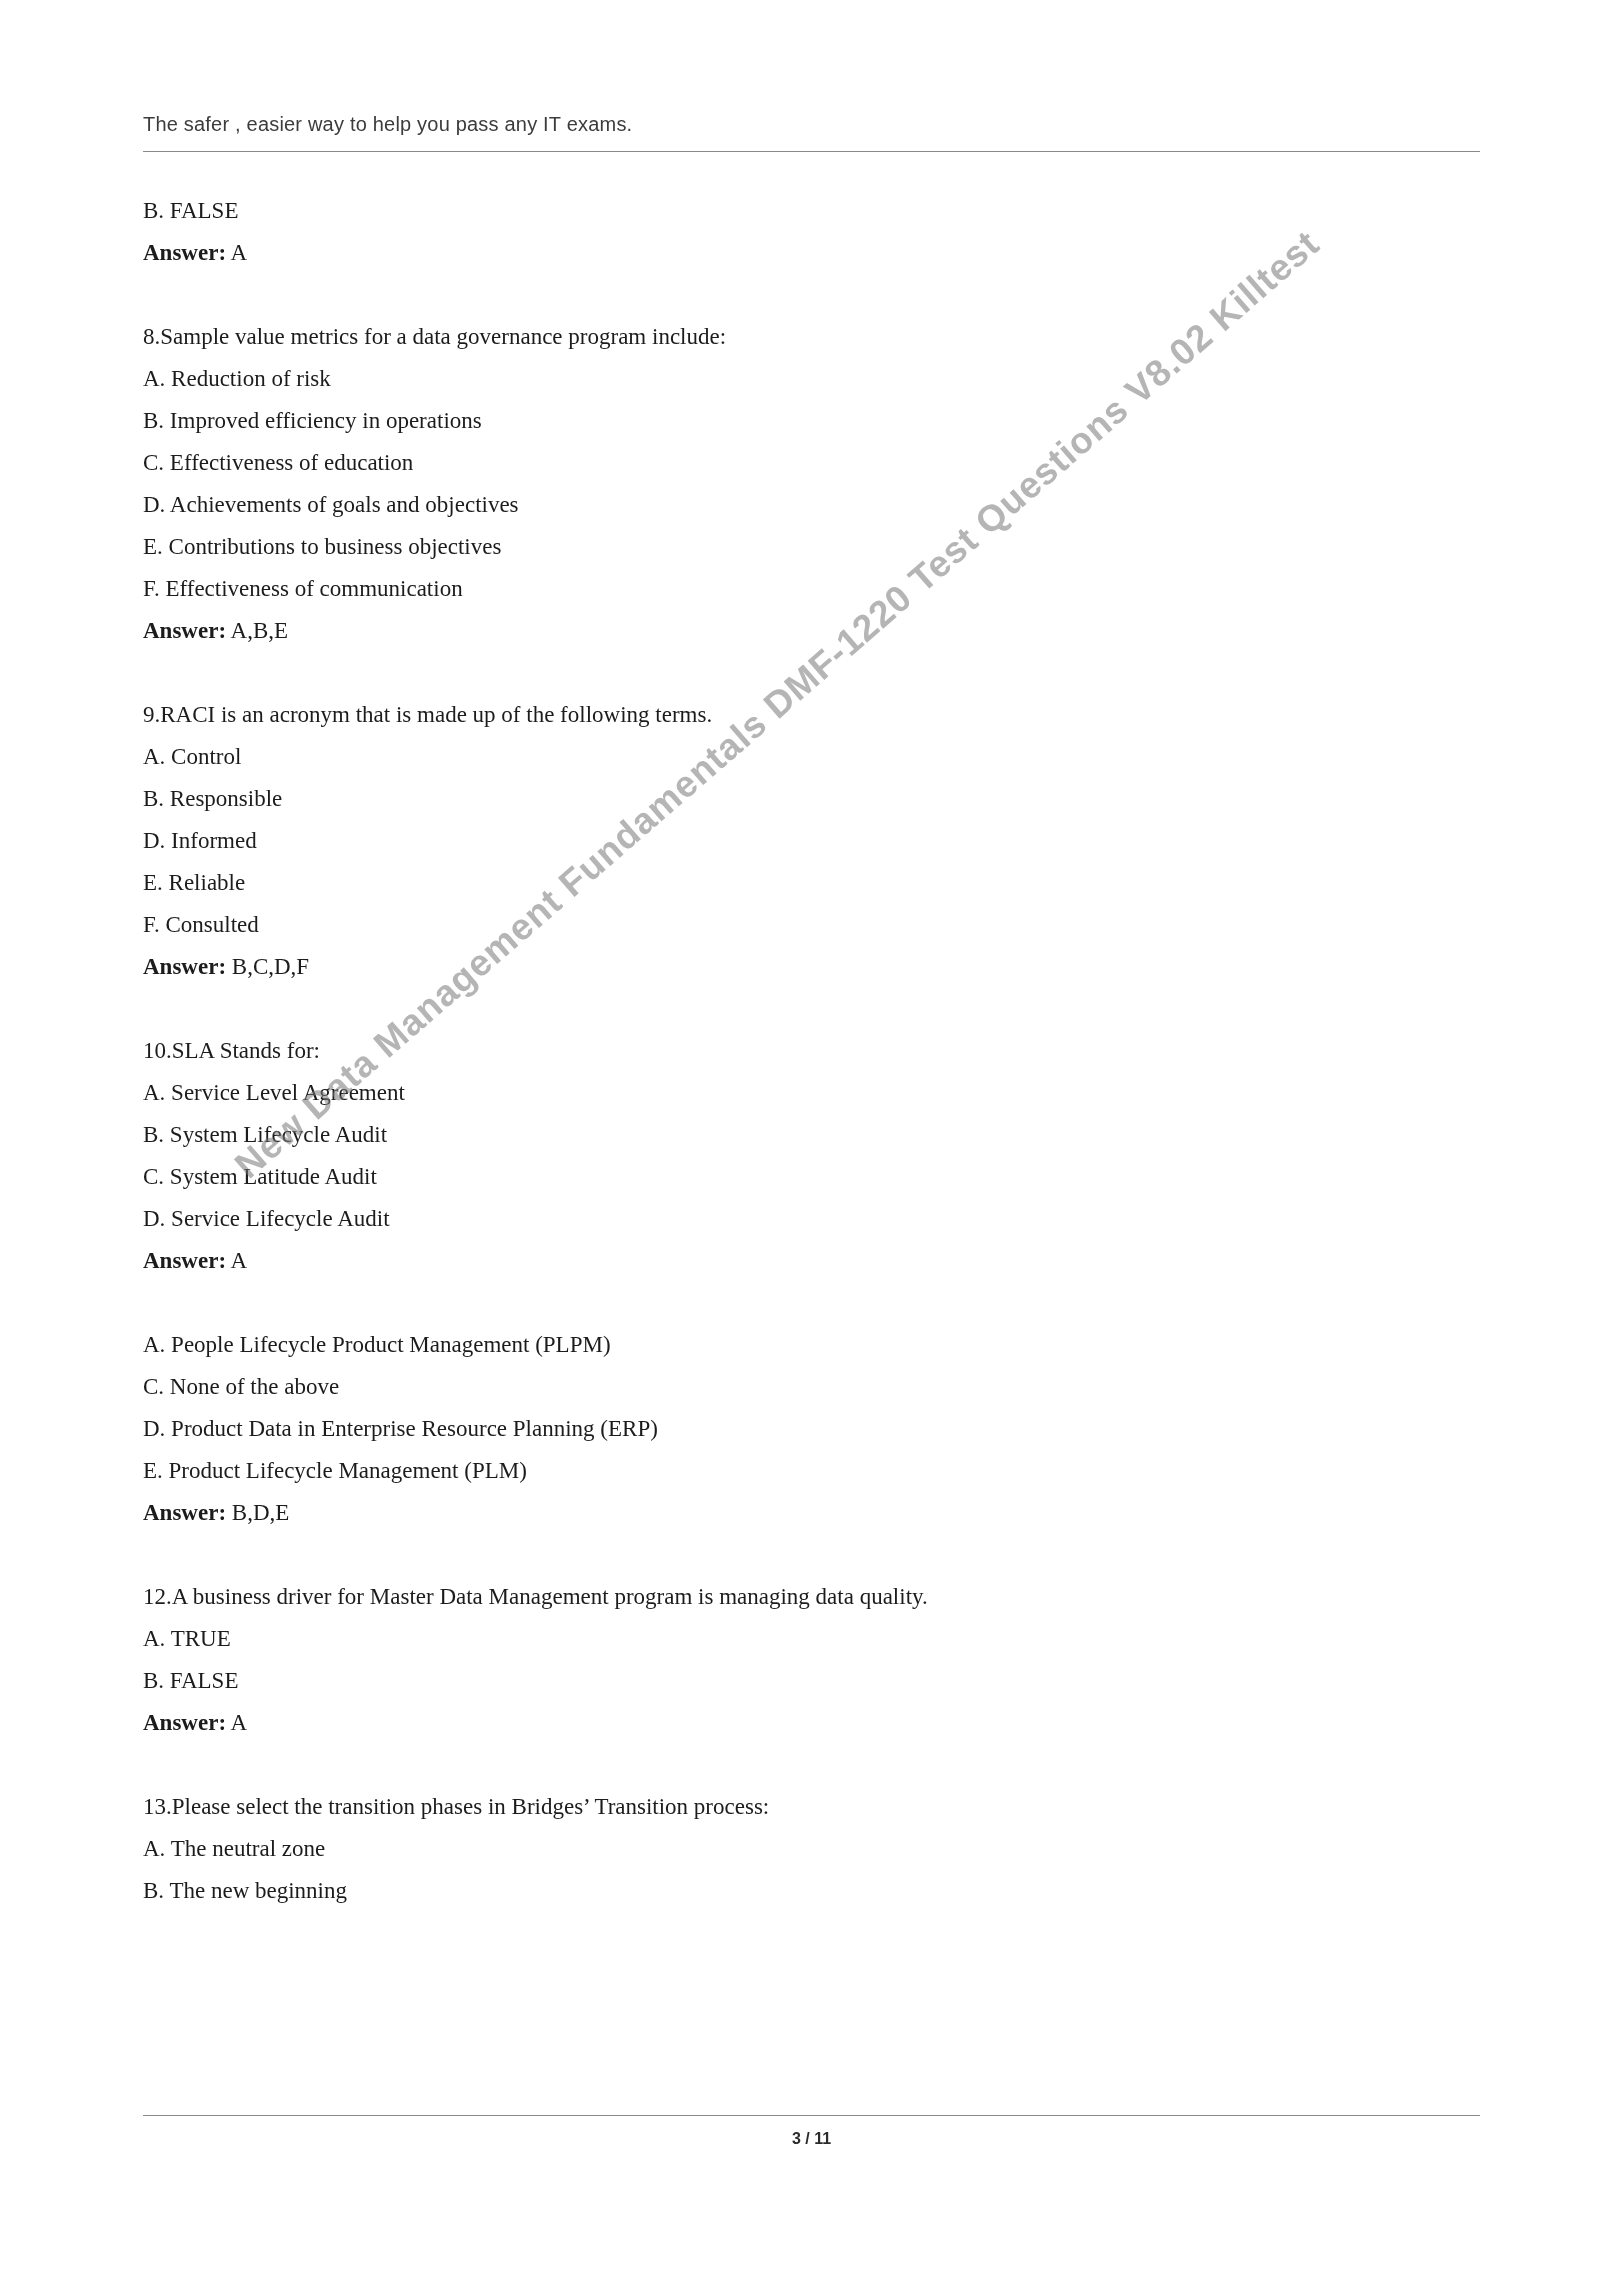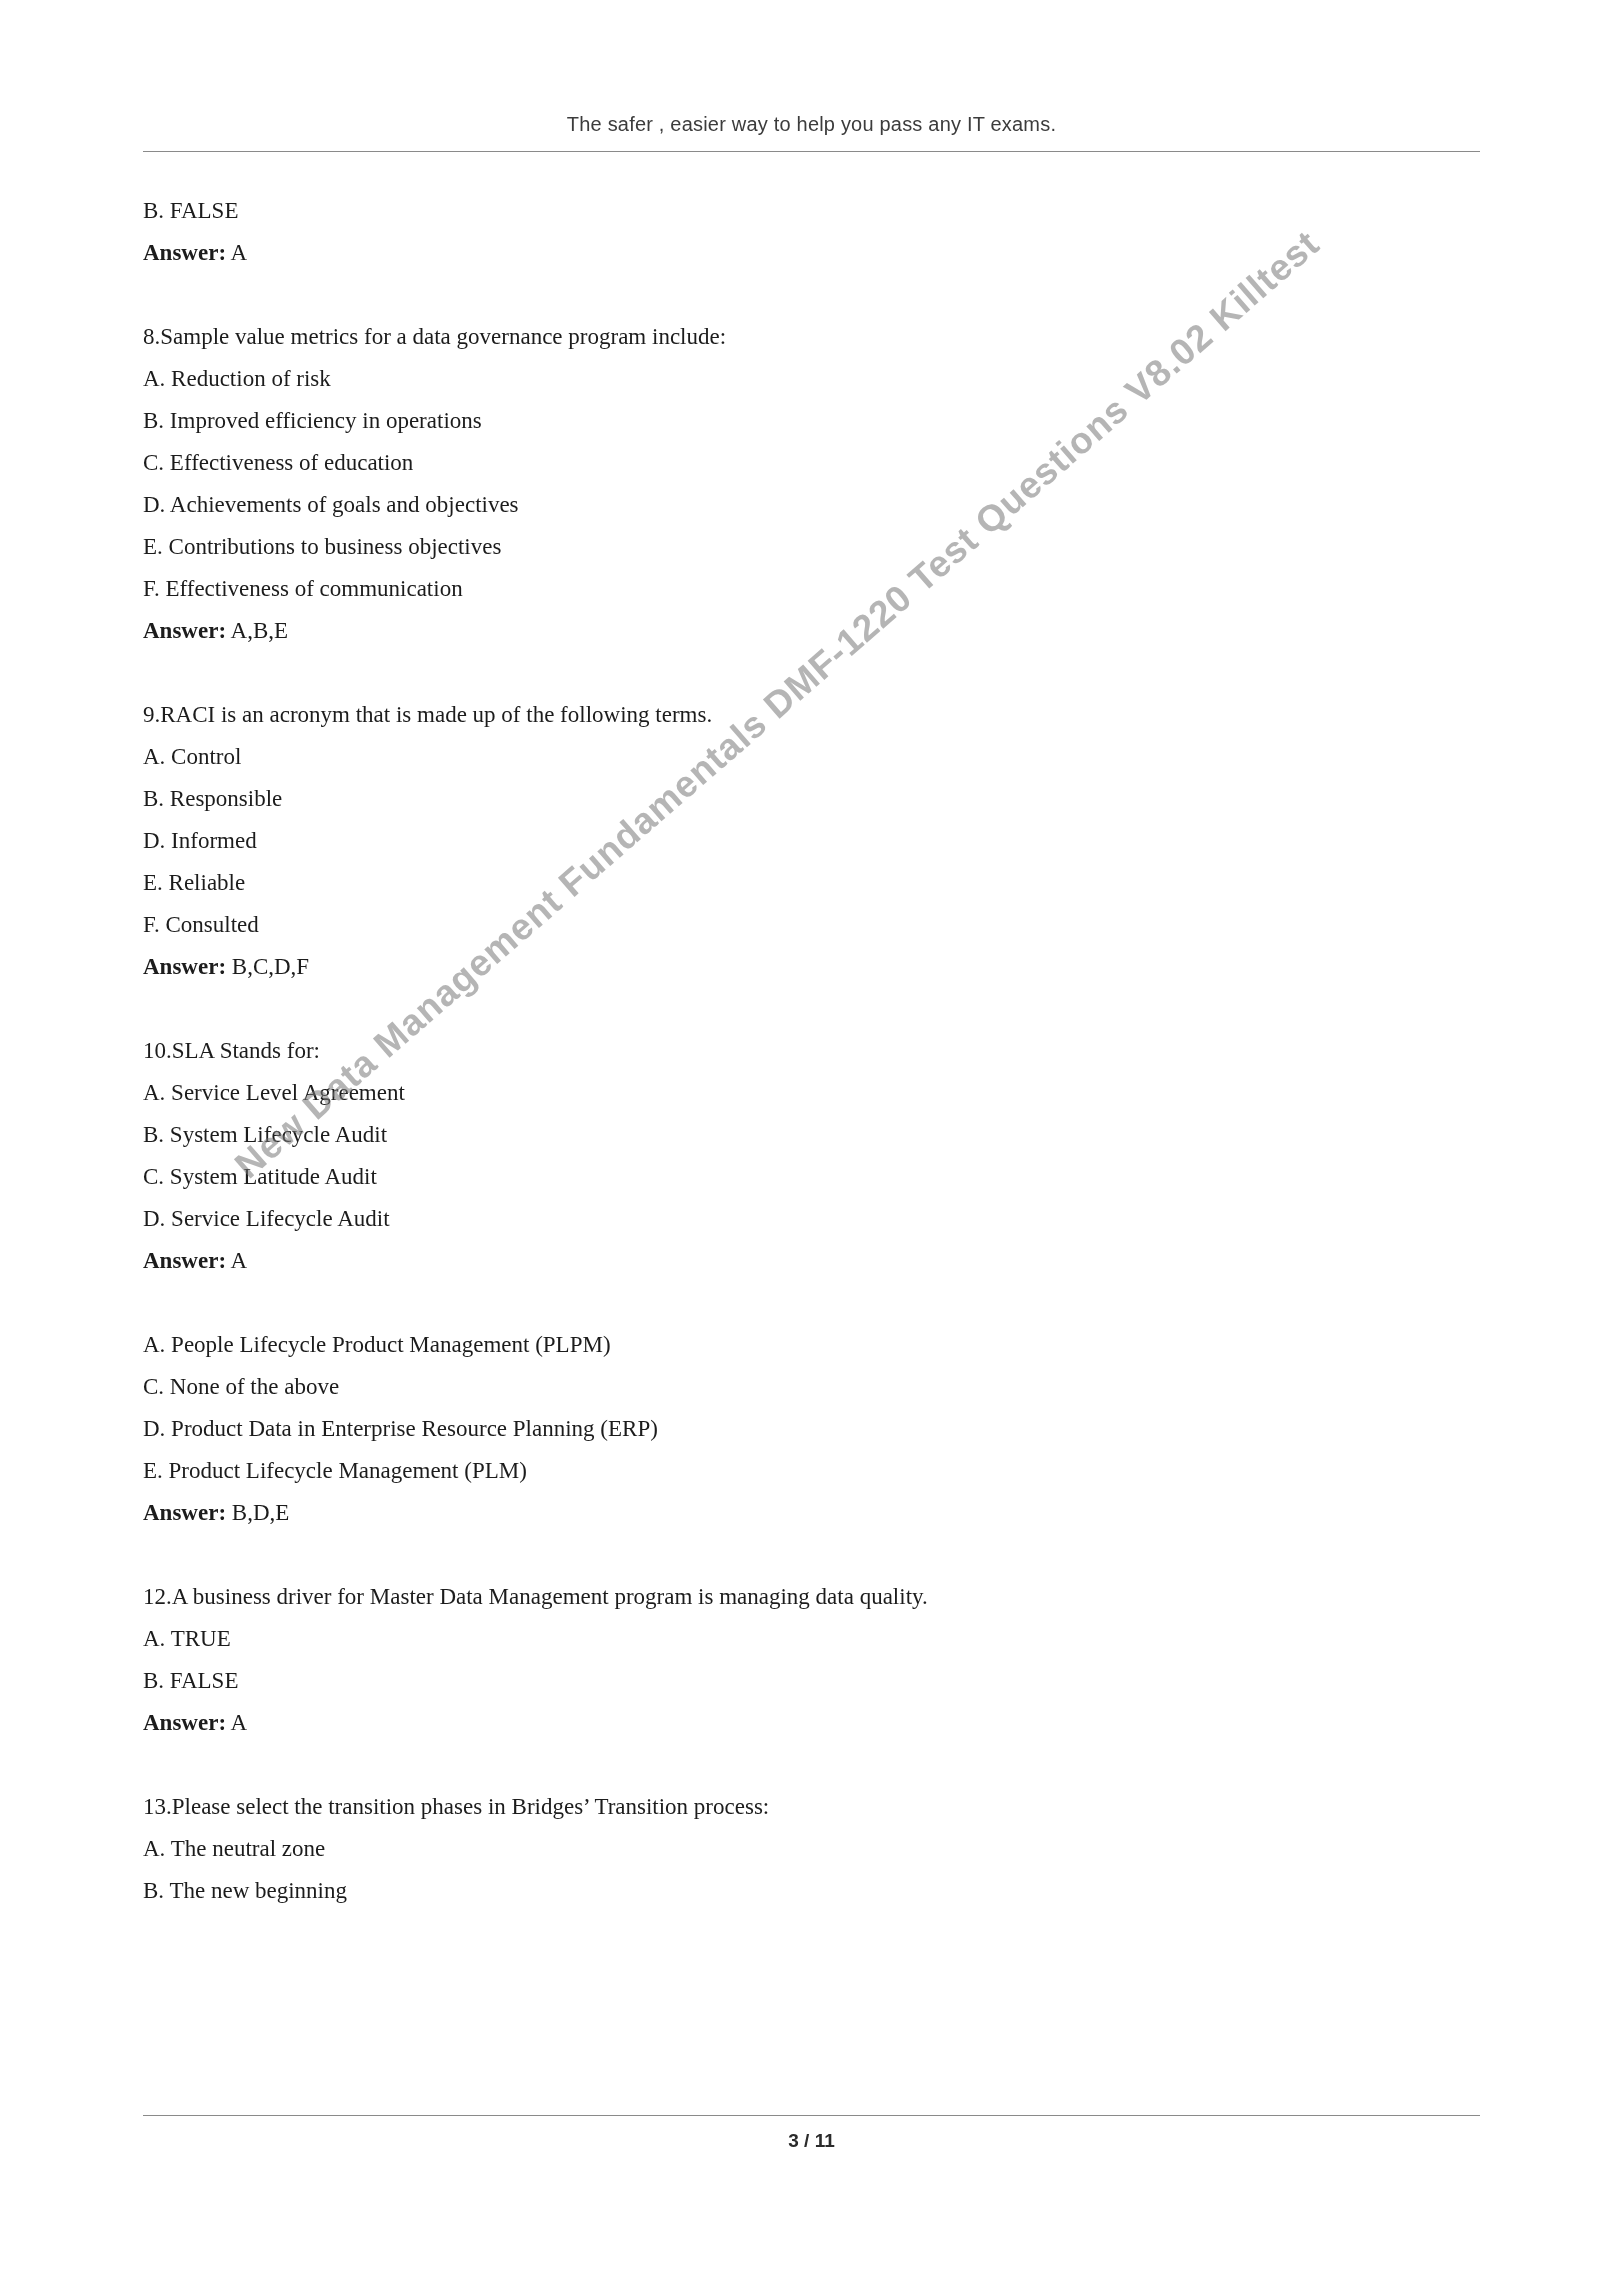--- a/index.html
+++ b/index.html
@@ -17,21 +17,21 @@
     height: 2295px;
     background: #ffffff;
     overflow: hidden;
     box-sizing: border-box;
   }
   .header {
     position: absolute;
     left: 143px;
     top: 113px;
     width: 1337px;
-    text-align: center;
+    text-align: left;
     font-size: 20px;
     color: #3c3c3c;
     letter-spacing: 0.2px;
   }
   .header-rule {
     position: absolute;
     left: 143px;
     top: 151px;
     width: 1337px;
     height: 0.8px;
@@ -44,21 +44,21 @@
     width: 1337px;
     height: 0.8px;
     background: #8a8a8a;
   }
   .footer {
     position: absolute;
     left: 143px;
     top: 2130px;
     width: 1337px;
     text-align: center;
-    font-size: 19px;
+    font-size: 16px;
     font-weight: bold;
     color: #2b2b2b;
   }
   .content {
     position: absolute;
     left: 143px;
     top: 190px;
     width: 1351px;
   }
   .line {

